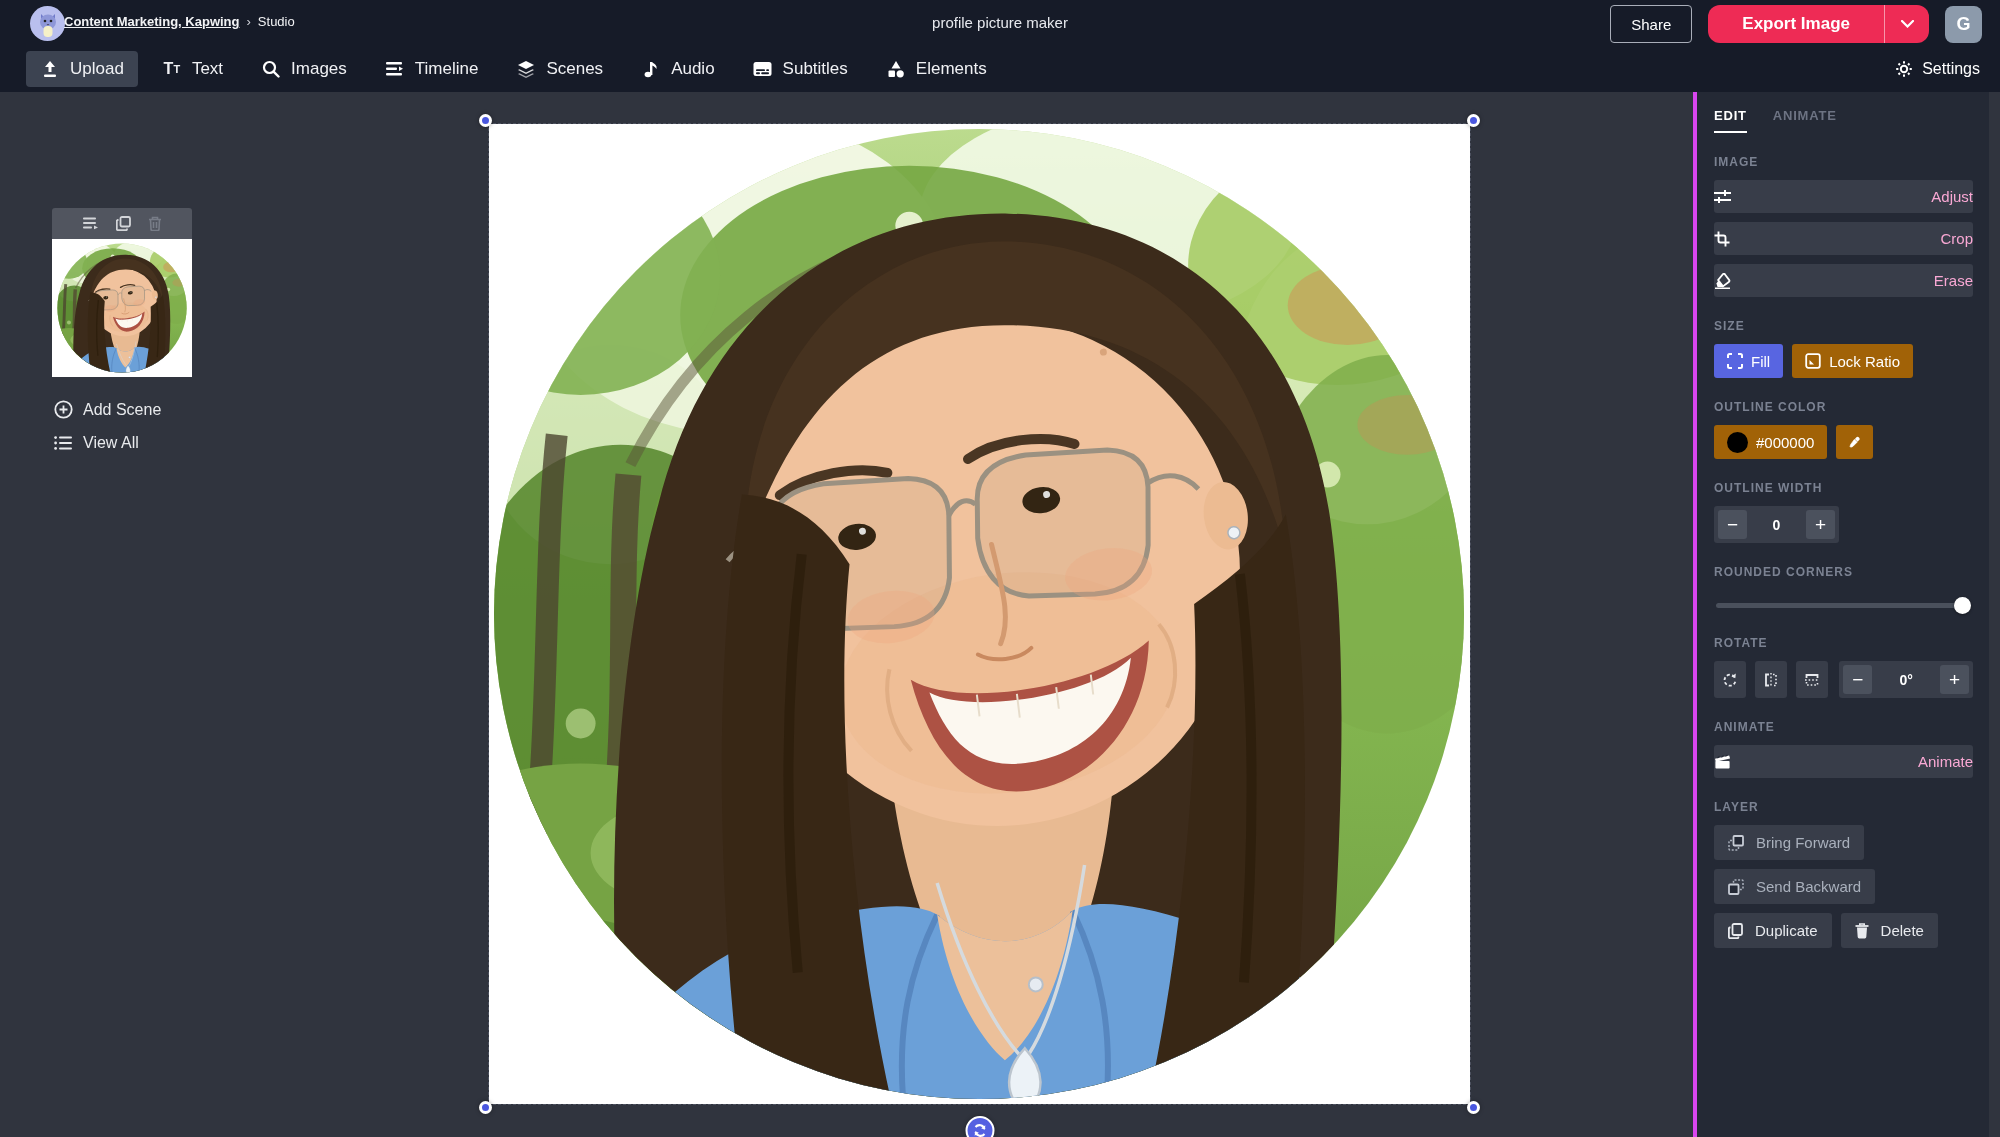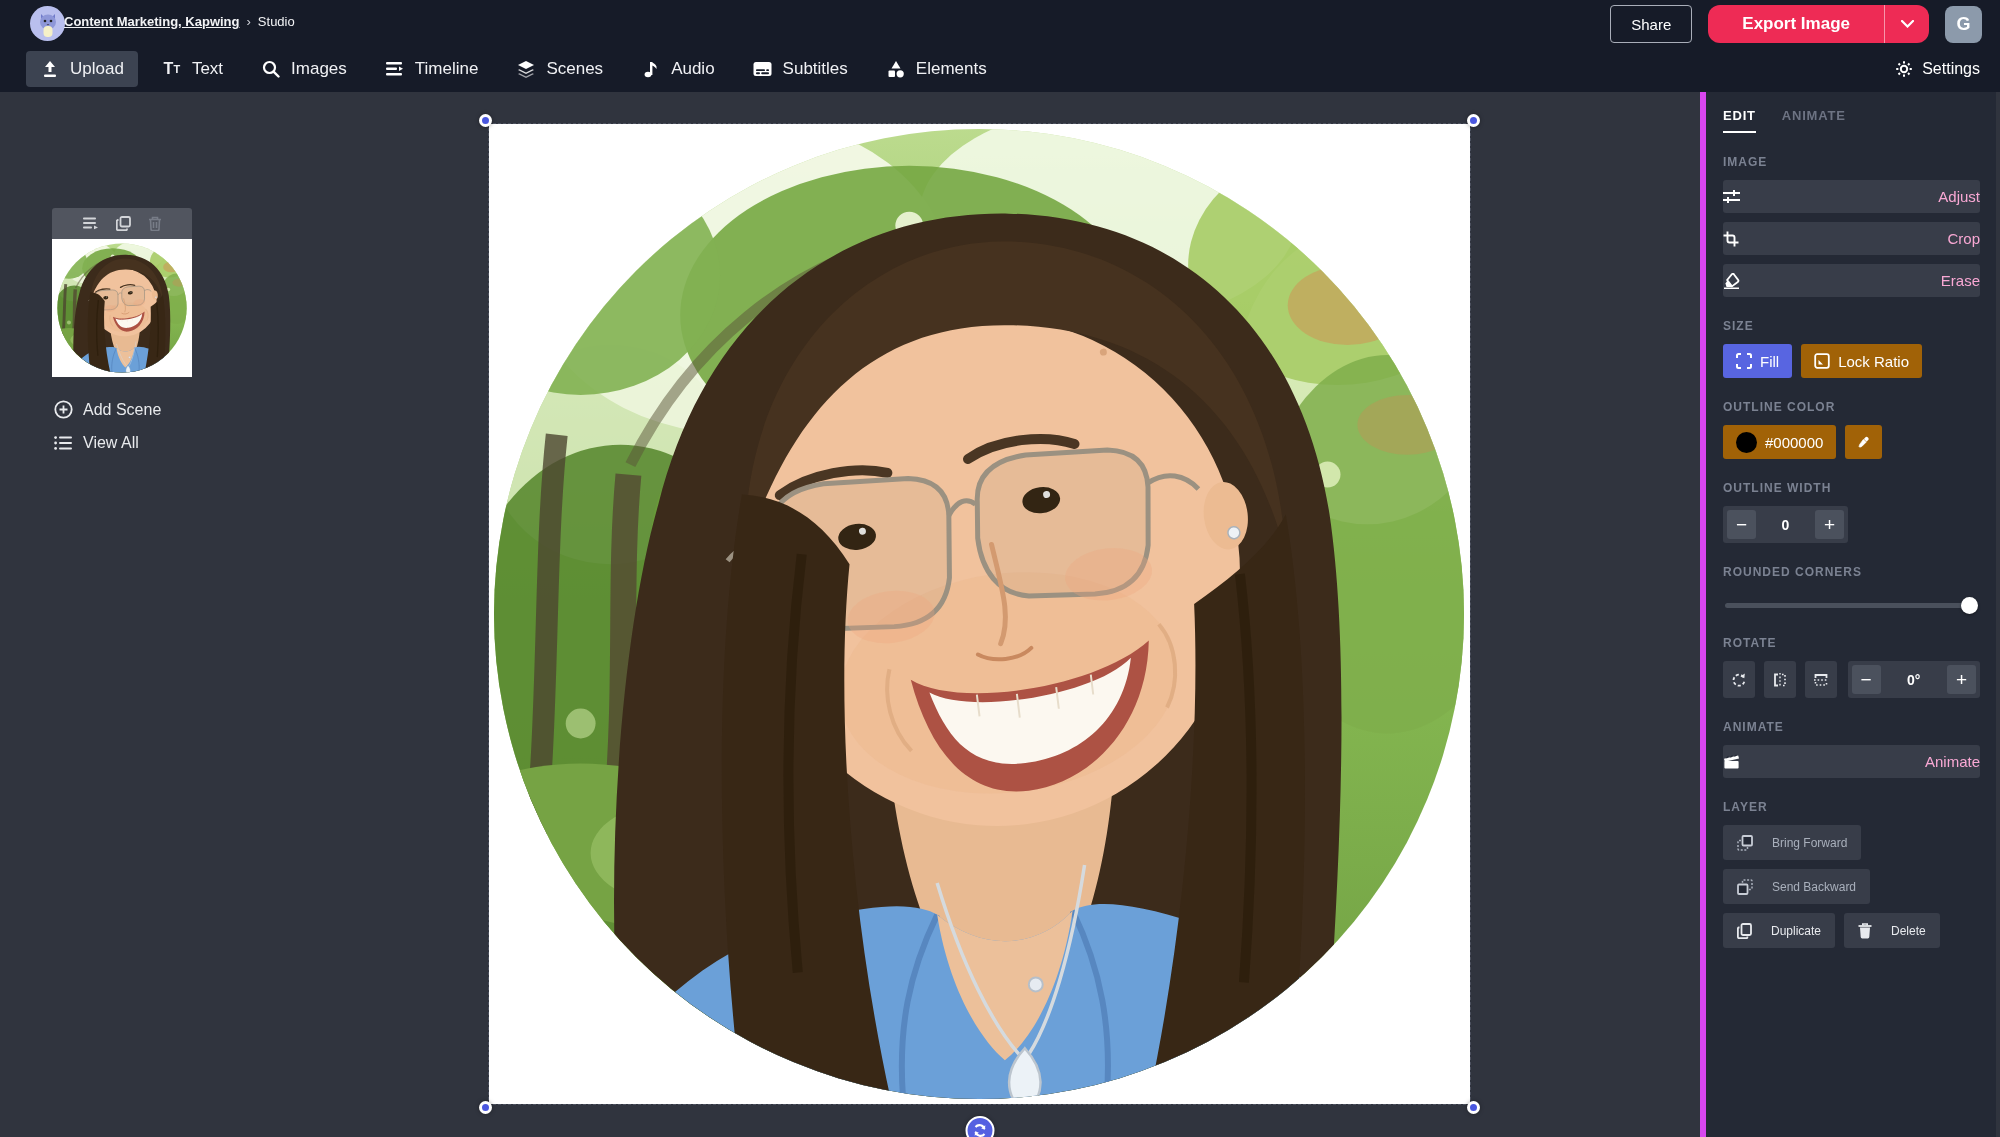--- a/index.html
+++ b/index.html
@@ -40,38 +40,38 @@
   .workspace { position:absolute; top:92px; left:0; width:1704px; height:1045px; background:#30343e;margin-left:36px; }
   .canvas { position:absolute; left:453px; top:32px; width:981px; height:980px; background:#fff; }
   .canvas .sel-border { position:absolute; inset:-1px; border:1px dashed #4d5260; pointer-events:none; }
   .canvas-photo { position:absolute; left:2px; top:2px; }
   .handle { position:absolute; width:13px; height:13px; background:#4a57df; border:3px solid #fff; border-radius:50%; box-shadow:0 0 4px rgba(0,0,0,.35); z-index:5; cursor:pointer; }
   .h-tl { left:-10px; top:-10px; } .h-tr { right:-10px; top:-10px; }
   .h-bl { left:-10px; bottom:-10px; } .h-br { right:-10px; bottom:-10px; }
   .rotate-handle { position:absolute; left:50%; bottom:-41px; transform:translateX(-50%); width:29px; height:29px; border-radius:50%; background:#5560e1; border:2px solid #fff; display:flex; align-items:center; justify-content:center; cursor:pointer; box-shadow:0 0 4px rgba(0,0,0,.3); }
 
   
-  .inspector { position:absolute; top:92px; right:4px; width:296px; height:1045px; background:#242935; border-left:6px solid #d946ef; padding:16px 16px 0 17px; }
+  .inspector { position:absolute; top:92px; right:11px; width:296px; height:1045px; background:#242935; border-left:4px solid #d946ef; padding:16px 16px 0 17px; }
   .tabs { display:flex; gap:26px; margin-bottom:8px; }
   .tab { font-size:13px; font-weight:700; letter-spacing:.8px; color:#6d7383; padding-bottom:8px; cursor:pointer; }
   .tab.active { color:#fff; border-bottom:2px solid #fff; }
   .sec-label { font-size:12px; font-weight:700; letter-spacing:1px; color:#7b8292; margin:22px 0 11px; }
   .pbtn { width:100%; height:33px; background:#383d49; border:none; border-radius:3px; color:#f9a8d4; font-size:15px; font-family:inherit; display:flex; align-items:center; justify-content:space-between; gap:9px; margin-bottom:9px; cursor:pointer; }
   .row { display:flex; gap:9px; }
   .chip { height:34px; background:#a16207; border:none; border-radius:3px; color:#fff; font-size:15px; font-family:inherit; display:flex; align-items:center; justify-content:center; gap:8px; padding:0 13px; cursor:pointer; }
   .chip.accent { background:#5865e1; }
   .stepper { height:37px; width:125px; background:#383d49; border-radius:3px; display:flex; align-items:center; justify-content:space-between; padding:4px; }
   .stepper.wide { width:137px; }
   .step-btn { width:29px; height:29px; background:#4b515d; border:none; border-radius:3px; color:#fff; font-size:19px; line-height:1; display:flex; align-items:center; justify-content:center; cursor:pointer; font-family:inherit; }
   .step-val { font-size:14px; font-weight:700; color:#fff; }
   .slider { position:relative; height:17px; margin:18px 2px 4px; cursor:pointer; }
   .slider .track { position:absolute; top:6px; left:0; right:0; height:5px; border-radius:3px; background:#4a505c; }
   .slider .thumb { position:absolute; top:0; right:0; width:17px; height:17px; border-radius:50%; background:#fff; box-shadow:0 1px 3px rgba(0,0,0,.4); cursor:pointer; }
   .sq-btn { width:33px; height:37px; background:#383d49; border:none; border-radius:3px; color:#e8eaee; display:flex; align-items:center; justify-content:center; cursor:pointer; }
-  .lbtn { height:35px; background:#383d49; border:none; border-radius:3px; color:#a9b0bc; font-size:12px; font-family:inherit; display:flex; align-items:center; gap:19px; padding:0 14px; margin-bottom:9px; cursor:pointer; }
+  .lbtn { height:35px; background:#383d49; border:none; border-radius:3px; color:#a9b0bc; font-size:15px; font-family:inherit; display:flex; align-items:center; gap:12px; padding:0 14px; margin-bottom:9px; cursor:pointer; }
   .lbtn.bright { color:#e8eaee; }
 </style>
 </head>
 <body>
 
 <svg width="0" height="0" style="position:absolute">
   <defs>
     <linearGradient id="bgGrad" x1="0" y1="0" x2="0" y2="1">
       <stop offset="0" stop-color="#bcdb8e"></stop>
         <stop offset=".45" stop-color="#8abd54"></stop>
@@ -208,20 +208,21 @@
         <ellipse cx="13" cy="11" rx="8" ry="7.5" fill="#8e97d8"></ellipse>
         <rect x="8.5" y="15" width="9" height="11" rx="4" fill="#f5f0c8"></rect>
         <circle cx="10" cy="10" r="1.3" fill="#222"></circle>
           <circle cx="16" cy="10" r="1.3" fill="#222"></circle>
         <path d="M11.5,13 L14.5,13 L13,14.6 Z" fill="#4b4b63"></path>
       </svg>
     </div>
     <div class="breadcrumb">
       <span class="bc-link">Content Marketing, Kapwing</span><span class="bc-sep">›</span><span>Studio</span>
     </div>
+    <div class="doc-title">profile picture maker</div>
     <div class="hdr-right">
       <button class="share-btn">Share</button>
       <div class="export-btn">
         <span class="export-main">Export Image</span>
         <span class="export-caret">
           <svg width="13" height="8" viewBox="0 0 13 8">
               <path d="M1,1 L6.5,6.5 L12,1" stroke="#fff" stroke-width="2.2" fill="none" stroke-linecap="round"></path>
             </svg>
         </span>
       </div>

